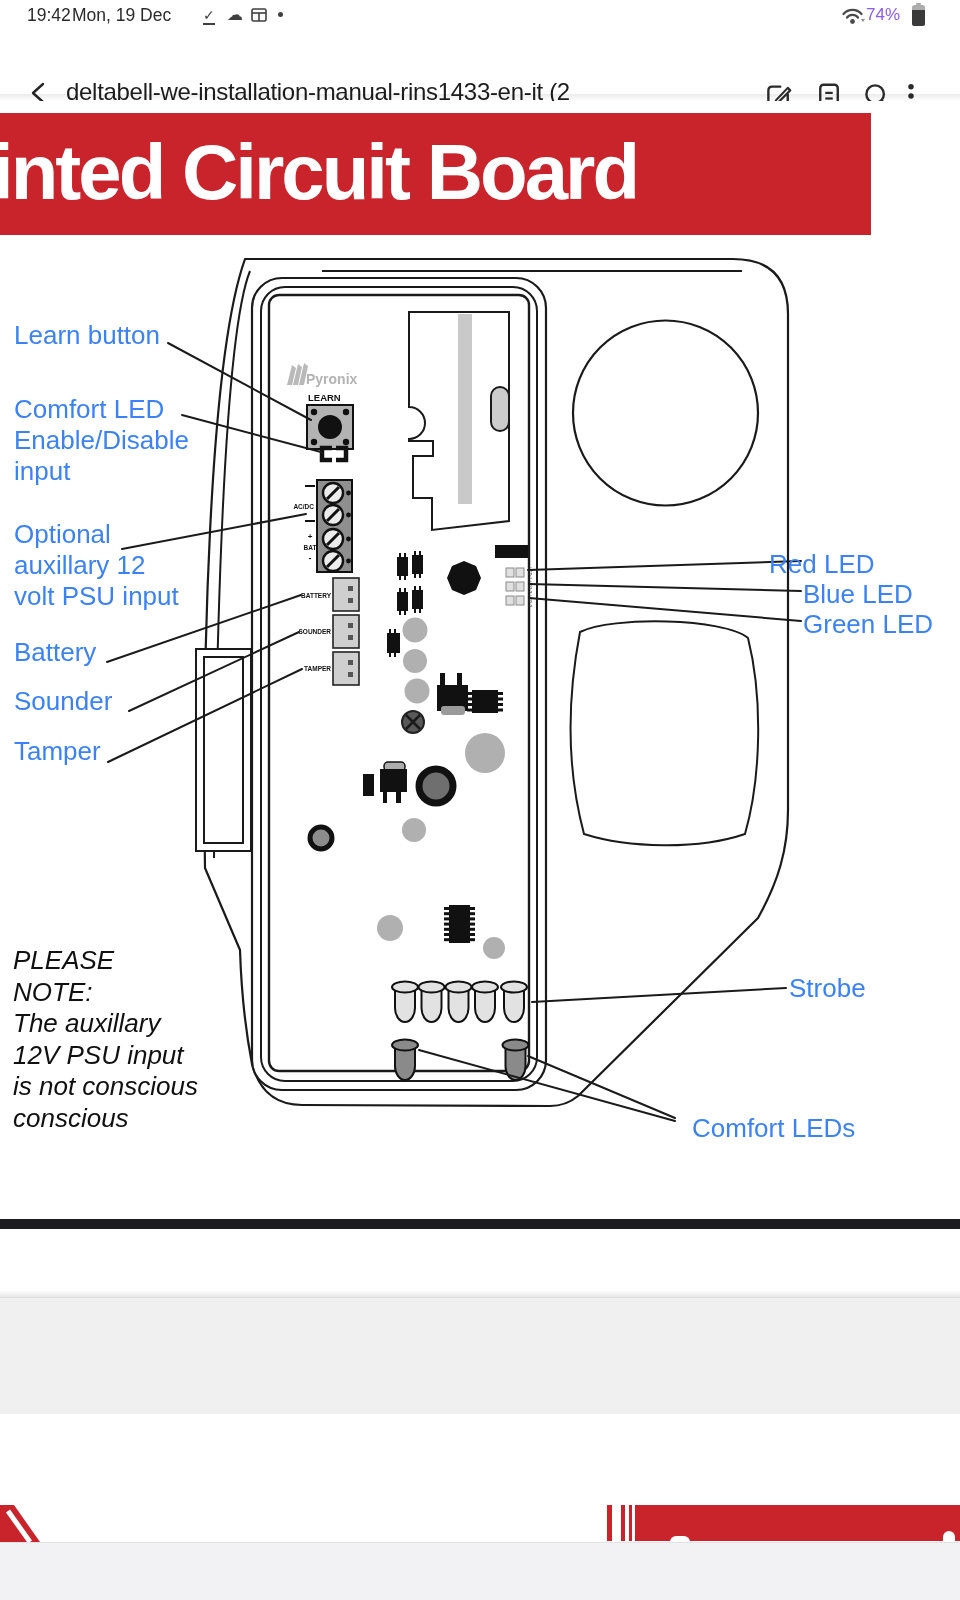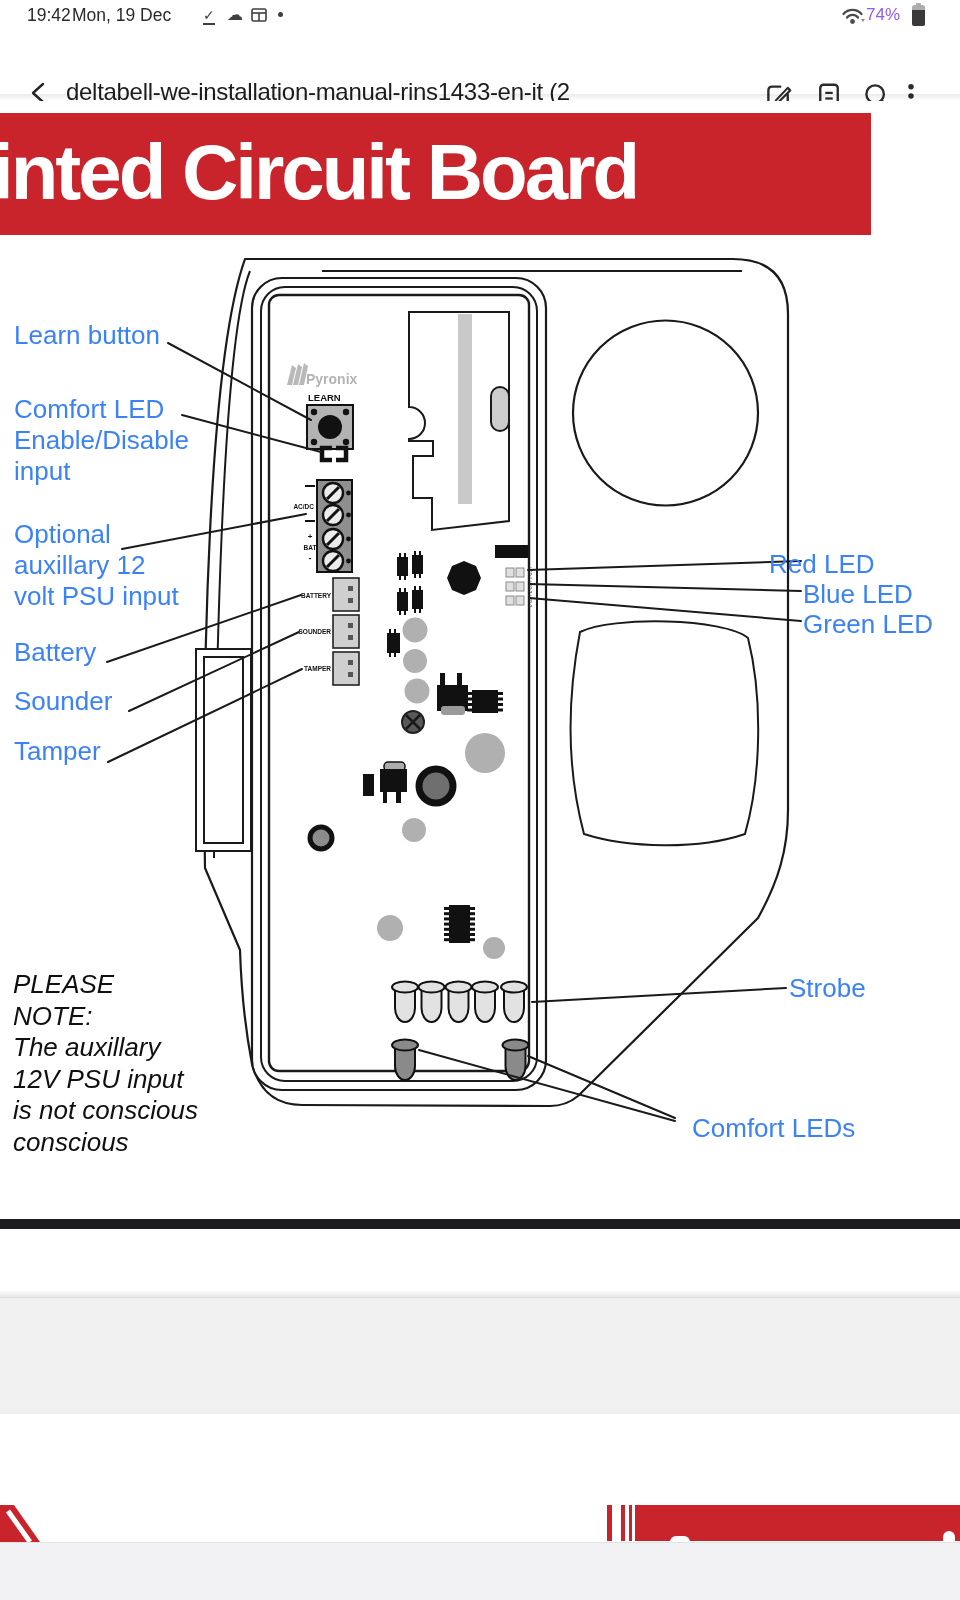--- a/index.html
+++ b/index.html
@@ -24,21 +24,21 @@
      background:linear-gradient(#00000014,#0000);}
   .ab-title{left:66px;top:46px;width:670px;font-size:24px;font-weight:500;color:#1c1c1c;
      white-space:nowrap;overflow:hidden;letter-spacing:-0.3px;}
   .icon-btn{width:30px;height:30px;}
   
   .banner{left:0;top:113px;width:871px;height:122px;overflow:hidden;}
   .banner-text{position:absolute;left:-8px;top:0;line-height:118px;font-size:78px;
      font-weight:bold;color:#fff;letter-spacing:-3px;white-space:nowrap;}
   
   .dlabel{font-size:26px;color:#3b82f6;line-height:31px;white-space:nowrap;}
-  .note{font-size:26px;font-style:italic;line-height:31.6px;color:#101010;margin-top:24px;}
+  .note{font-size:26px;font-style:italic;line-height:31.6px;color:#101010;}
   
   .black-bar{left:0;top:1219px;width:960px;height:10px;background:#1d1d1f;}
   .page-shadow{left:0;top:1290px;width:960px;height:7px;background:linear-gradient(#0000,#00000018);}
   .page-gap{left:0;top:1297px;width:960px;height:116px;background:#f0f0f1;
      border-top:1px solid #dcdcdc;border-bottom:1px solid #dcdcdc;}
   .stripe{position:absolute;top:0;height:36px;}
   
   .nav-bar{left:0;top:1542px;width:960px;height:58px;background:#f2f2f4;border-top:1px solid #e3e3e3;}
 </style>
 </head>

